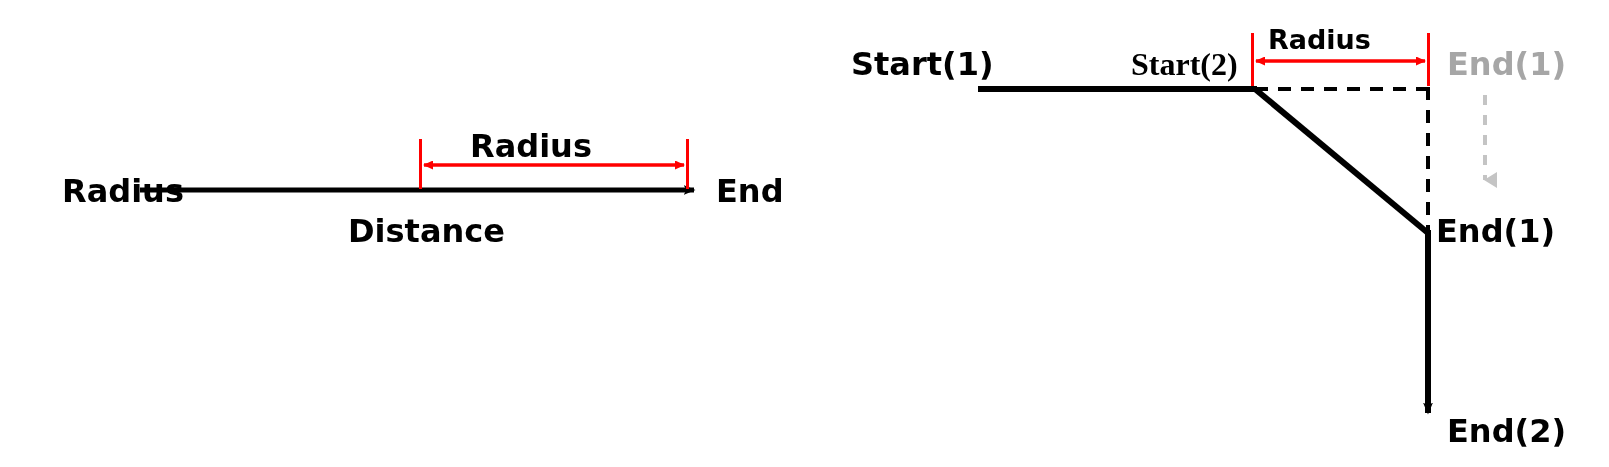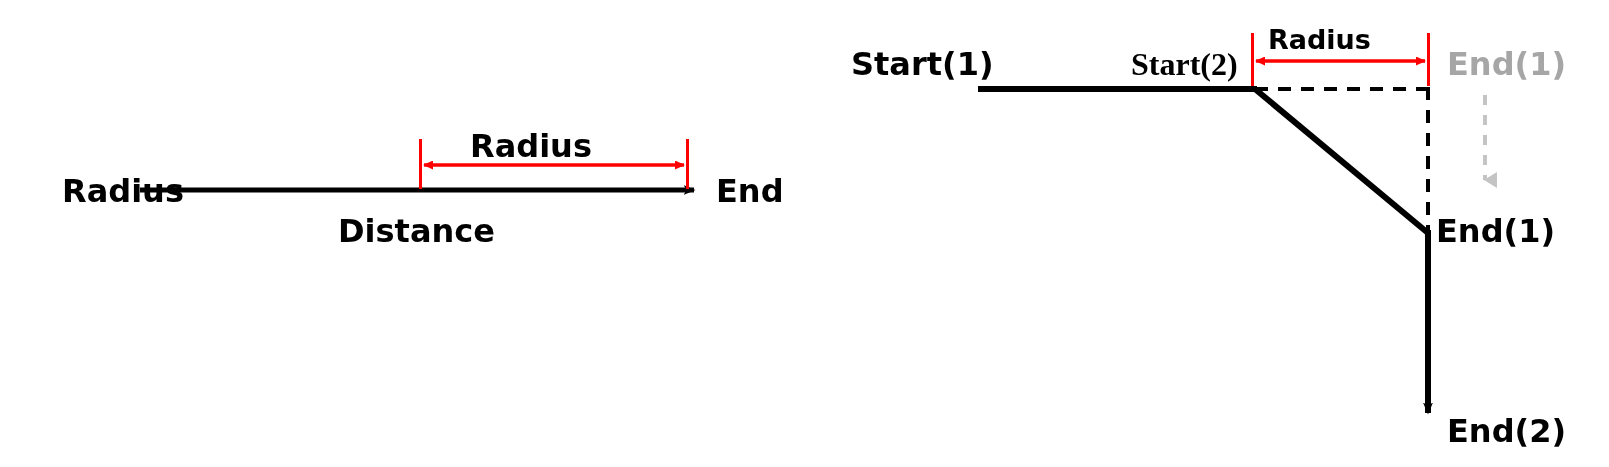--- a/index.html
+++ b/index.html
@@ -89,21 +89,21 @@
       <line x1="1485" y1="95" x2="1485" y2="180" stroke="#c4c4c4" stroke-width="4" stroke-dasharray="10 10" marker-end="url(#arrow-gray)"></line>
     </g>
   </svg>
 
   <div class="lbl lbl-black lbl-28" style="left:62px; top:175px;">Radius</div>
 
   <div class="lbl lbl-black lbl-28" style="left:470px; top:130px;">Radius</div>
 
   <div class="lbl lbl-black lbl-28" style="left:716px; top:175px;">End</div>
 
-  <div class="lbl lbl-black lbl-28" style="left:338px; top:215px;">Distance</div>
+  <div class="lbl lbl-black lbl-28" style="left:348px; top:215px;">Distance</div>
 
   <div class="lbl lbl-black lbl-28" style="left:851px; top:48px;">Start(1)</div>
 
   <div class="lbl lbl-black lbl-28" style="left:1131px; top:48px;font-family:Liberation Serif, serif;">Start(2)</div>
 
   <div class="lbl lbl-black lbl-27" style="left:1268px; top:26px;">Radius</div>
 
   <div class="lbl lbl-gray lbl-28" style="left:1447px; top:48px;">End(1)</div>
 
   <div class="lbl lbl-black lbl-28" style="left:1436px; top:215px;">End(1)</div>

